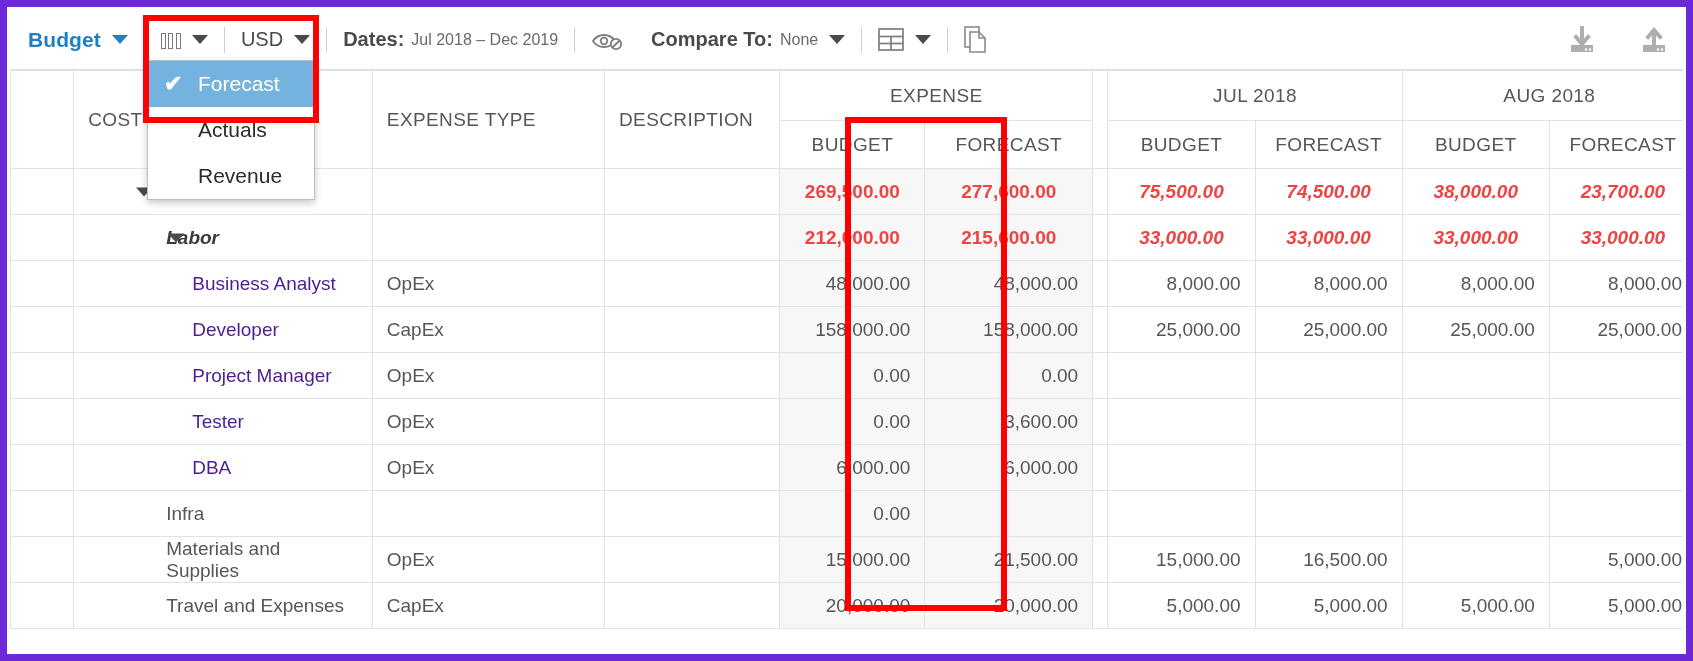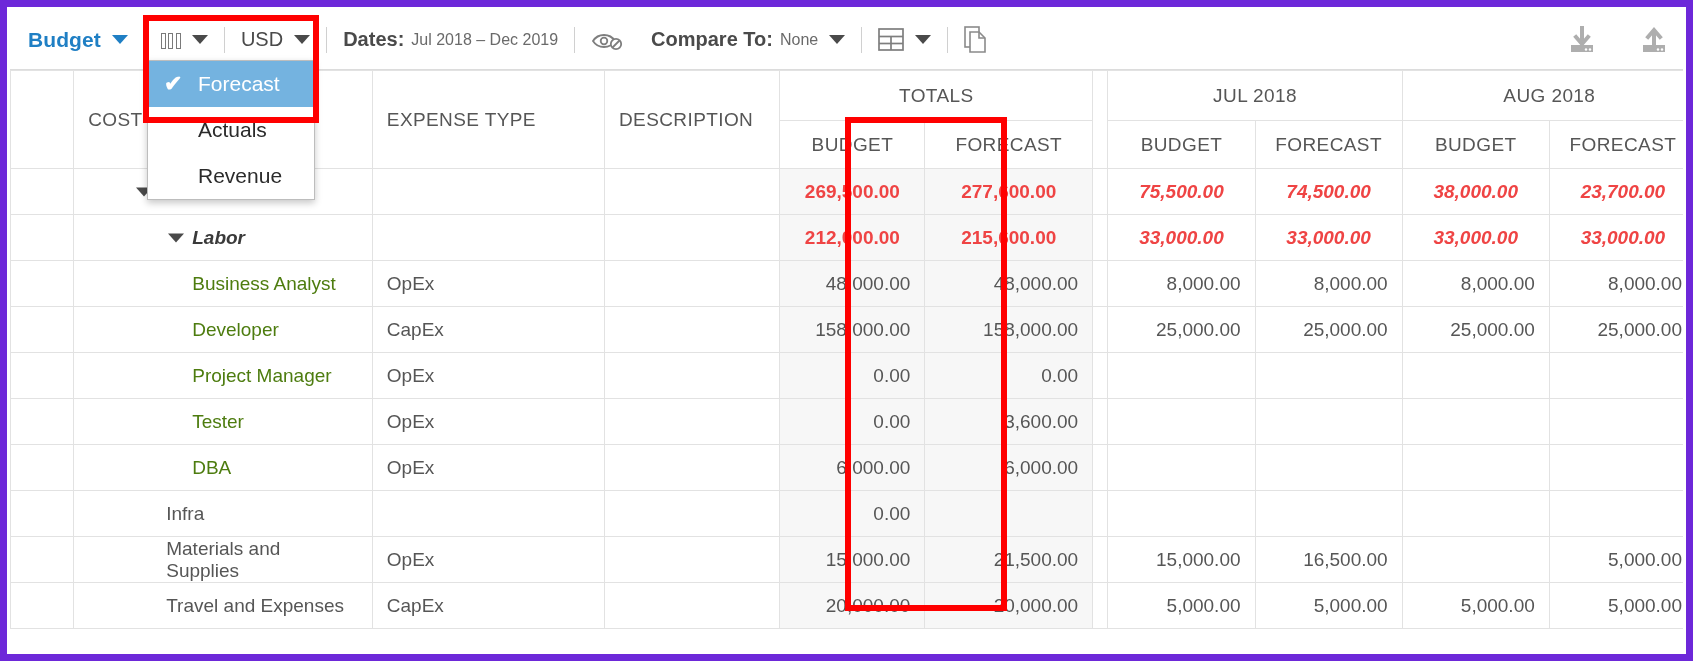--- a/index.html
+++ b/index.html
@@ -111,32 +111,32 @@
   th.split, td.split { background:#f4f4f4; border-left:1px solid #dcdcdc; border-right:1px solid #dcdcdc; padding:0; }
 
   thead tr.r1 th { height:50px; }
   thead tr.r2 th { height:48px; }
 
   
   td.num { text-align:right; font-size:19px; color:#565656; }
   td.num.z { background:#f7f7f7; }
   tr.lvl0 td.name { font-weight:bold; color:#3a3a3a; font-size:19px; padding-left:60px; position:relative; }
   tr.lvl1 td.name { font-weight:bold; color:#3a3a3a; font-size:19px; padding-left:92px; position:relative; }
-  tr.leaf td.name { padding-left:118px; color:#4d7c0f; }
+  tr.leaf td.name { padding-left:118px; color:#4c1d95; }
   tr.leaf2 td.name { padding-left:92px; color:#565656; }
   tr.tot td.num { font-weight:bold; color:#ef4444;text-align:center; }
   .twist {
     position:absolute; top:50%; transform:translateY(-50%);
     width:0;height:0;border-left:8px solid transparent;border-right:8px solid transparent;
     border-top:9px solid #4a4a4a;
   }
   tr.lvl0 .twist { left:62px; }
   tr.lvl1 .twist { left:94px; }
   tr.lvl0 td.name .nm { margin-left:26px; }
-  tr.lvl1 td.name .nm { margin-left:26px; }
+  tr.lvl1 td.name .nm { }
 
   td.shade { background:#f7f7f7;font-style:italic; }
 </style>
 </head>
 <body>
 
 <div id="frame">
 
   <div id="toolbar">
 
@@ -254,21 +254,21 @@
           <col class="c-m">
           <col class="c-m">
           <col class="c-m">
       </colgroup>
       <thead>
         <tr class="r1">
           <th class="gut" rowspan="2"></th>
           <th class="lbl" rowspan="2">COST CA</th>
           <th class="lbl" rowspan="2">EXPENSE TYPE</th>
           <th class="lbl" rowspan="2">DESCRIPTION</th>
-          <th class="grp" colspan="2">TOTALS</th>
+          <th class="grp" colspan="2">EXPENSE</th>
           <th class="split" rowspan="2"></th>
           <th class="grp" colspan="2">JUL 2018</th>
           <th class="grp" colspan="2">AUG 2018</th>
         </tr>
         <tr class="r2">
           <th class="sub">BUDGET</th>
           <th class="sub">FORECAST</th>
           <th class="sub">BUDGET</th>
           <th class="sub">FORECAST</th>
           <th class="sub">BUDGET</th>

